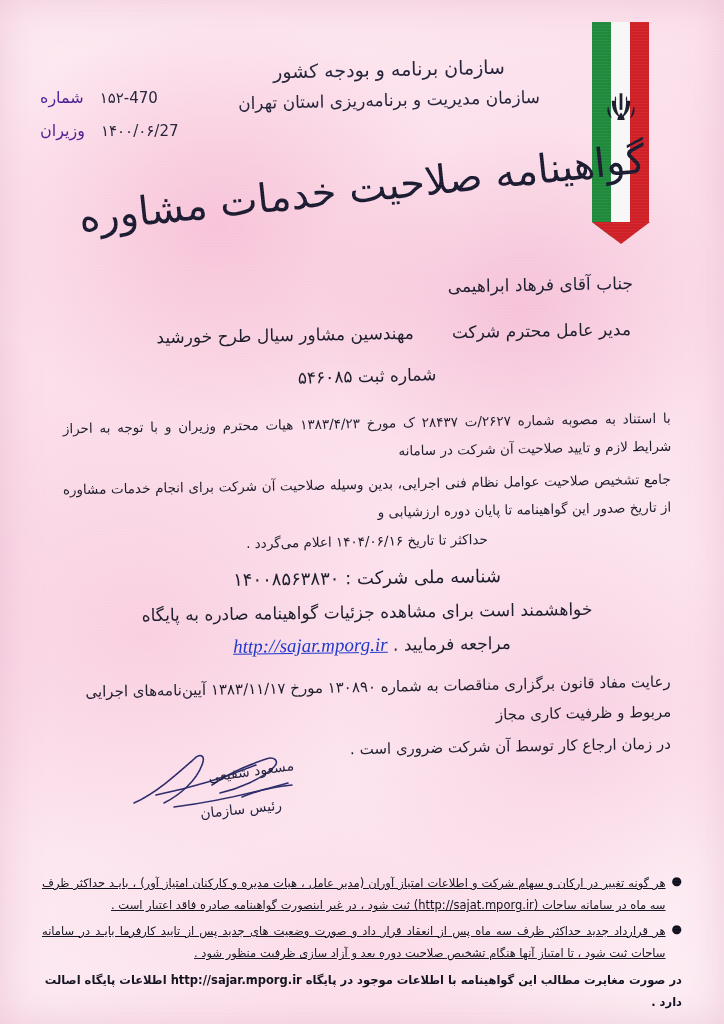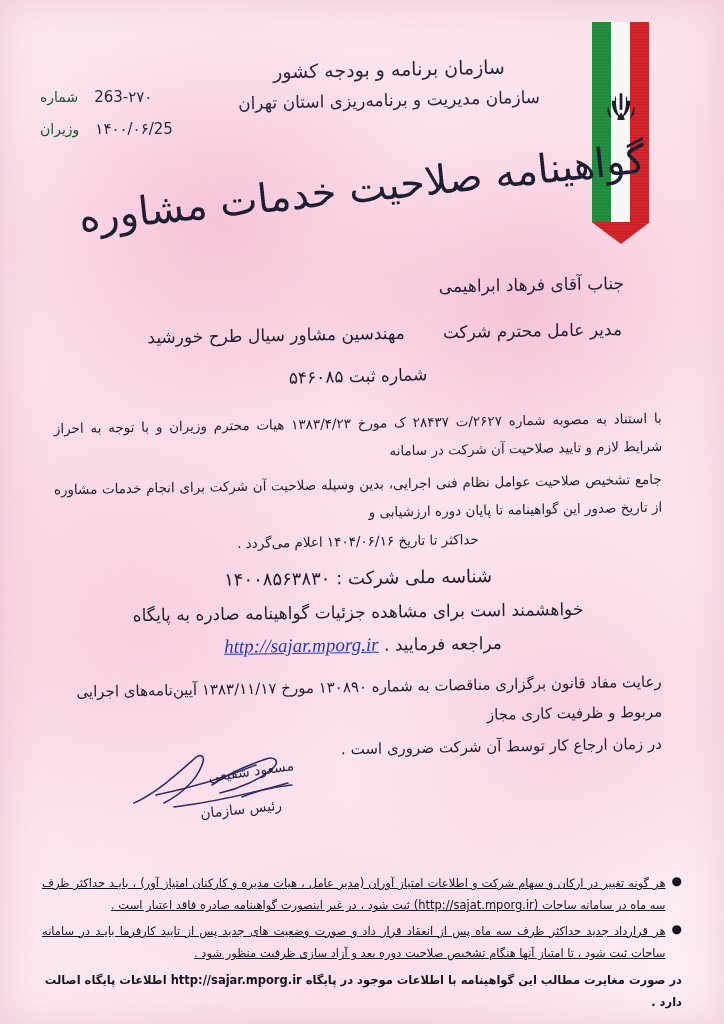--- a/index.html
+++ b/index.html
@@ -121,22 +121,22 @@
     color: #24243a;
   }
   .meta-row {
     display: flex;
     justify-content: flex-end;
     align-items: baseline;
     gap: 16px;
     margin-bottom: 14px;
   }
   .meta-label {
-    font-size: 14px;
-    color: #14532d;
+    font-size: 16px;
+    color: #4c1d95;
   }
   .meta-value {
     font-size: 15px;
     color: #24243a;
   }
 
   
   .main-title {
     position: absolute;
     top: 165px;
@@ -146,21 +146,21 @@
     font-size: 40px;
     color: #1a1a30;
     transform: rotate(-6deg);
     letter-spacing: 1px;
   }
 
   
   .body-block {
     position: absolute;
     top: 278px;
-    left: 54px;
+    left: 63px;
     width: 608px;
   }
   .line {
     color: #1c1c30;
     margin-bottom: 2px;
   }
   .addressee {
     font-size: 17px;
     margin-right: 38px;
     margin-bottom: 26px;
@@ -346,25 +346,25 @@
       </svg>
     </div>
 
     <div class="org-lines">
       <div class="org-line1">سازمان برنامه و بودجه کشور</div>
       <div class="org-line2">سازمان مدیریت و برنامه‌ریزی استان تهران</div>
     </div>
 
     <div class="meta-block">
       <div class="meta-row">
-        <span class="meta-value">263-۲۷۰</span>
+        <span class="meta-value">۱۵۲-470</span>
         <span class="meta-label">شماره</span>
       </div>
       <div class="meta-row">
-        <span class="meta-value">۱۴۰۰/۰۶/25</span>
+        <span class="meta-value">۱۴۰۰/۰۶/27</span>
         <span class="meta-label">وزیران</span>
       </div>
     </div>
 
     <div class="main-title">گواهینامه صلاحیت خدمات مشاوره</div>
 
     <div class="body-block">
       <div class="line addressee">جناب آقای فرهاد ابراهیمی</div>
 
       <div class="role-row">

